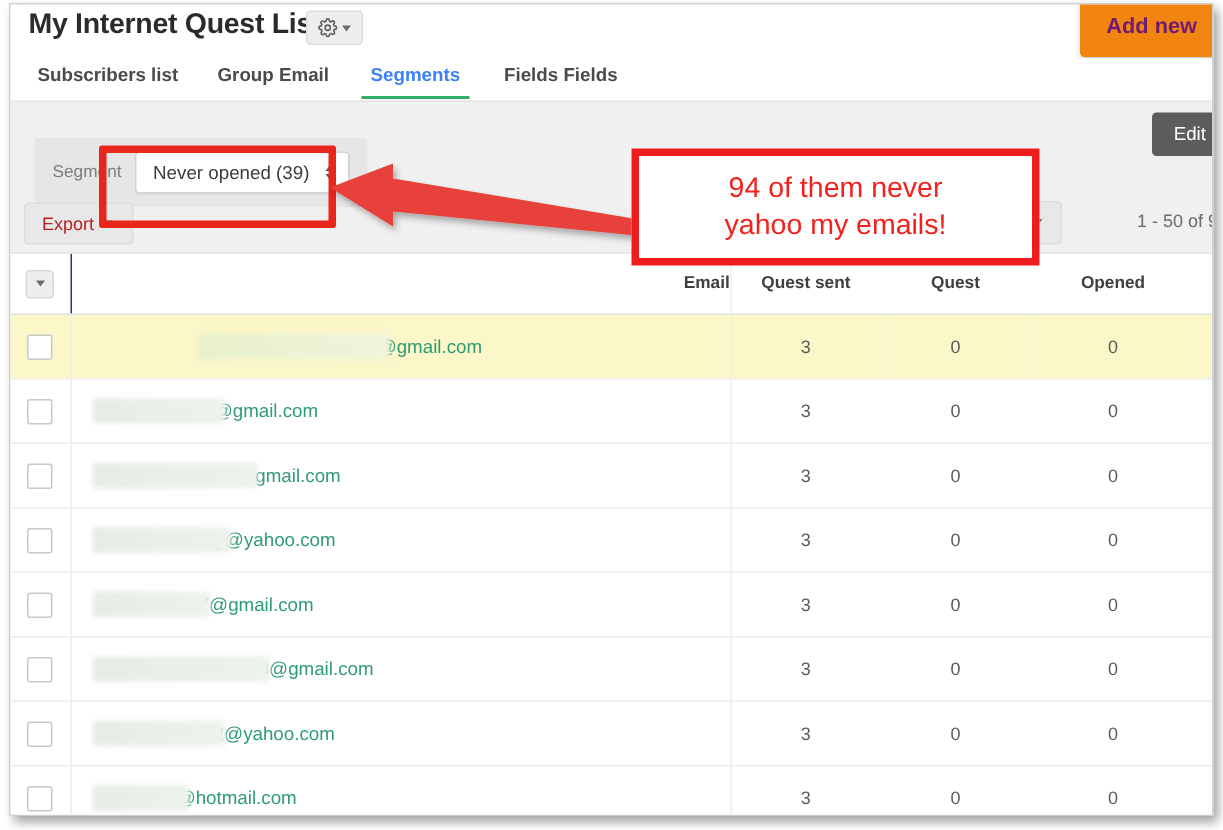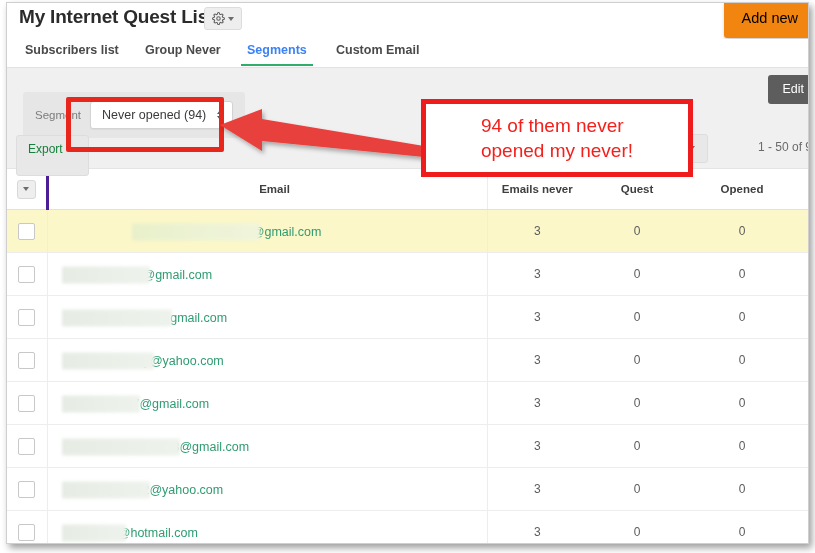--- a/index.html
+++ b/index.html
@@ -65,23 +65,23 @@
     border-left: 3px solid transparent;
     border-right: 3px solid transparent;
     border-top: 4px solid #6d6d6d;
   }
 
   .addnew-btn {
     position: absolute;
     right: -6px;
     top: -4px;
     background: #f28410;
-    color: #000000;
+    color: #701a75;
     font-size: 14.5px;
-    font-weight: normal;
+    font-weight: bold;
     padding: 11px 16px 12px 18px;
     border-radius: 3px;
     box-shadow: 1px 2px 4px rgba(0,0,0,0.22);
     cursor: pointer;
     white-space: nowrap;
   }
 
   
   .tabs {
     position: relative;
@@ -169,22 +169,22 @@
   }
 
   .export-btn {
     position: absolute;
     left: 9px;
     top: 67px;
     background: #e8e8e8;
     border: 1px solid #dddddd;
     border-radius: 3px;
     font-size: 12px;
-    color: #15803d;
-    padding: 6px 13px 19px 11px;
+    color: #b91c1c;
+    padding: 6px 13px 6px 11px;
     cursor: pointer;
     display: flex;
     align-items: center;
     gap: 6px;
     white-space: nowrap;
   }
   .columns-btn {
     position: absolute;
     right: 100px;
     top: 66px;
@@ -230,23 +230,23 @@
   .col-subs { width: 170px; }
 
   table.grid thead th {
     font-size: 11.5px;
     color: #3f3f3f;
     font-weight: bold;
     border-bottom: 1px solid #e0e0e0;
     height: 40px;
   }
   th.th-email {
-    text-align: center;
+    text-align: right;
     padding-left: 14px !important;
-    border-left: 3px solid #4c1d95;
+    border-left: 1px solid #4c1d95;
     font-weight: normal;
     color: #5a5a5a;
     font-size: 12px;
   }
   th.num { text-align: center; }
   th.th-sent { border-left: 1px solid #ededed; }
   th.th-subs { padding-right: 42px !important; text-align: right; }
 
   .hdr-drop {
     width: 17px; height: 17px;
@@ -315,20 +315,21 @@
     border-radius: 2px;
     background: transparent;
   }
   .callout {
     position: absolute;
     background: #ffffff;
     border: 5px solid #ee1c1c;
     color: #f3201c;
     font-size: 19px;
     line-height: 25px;
+    text-align: center;
     font-family: "Liberation Sans", sans-serif;
     display: flex;
     align-items: center;
     justify-content: center;
     padding: 6px 10px;
     box-sizing: border-box;
   }
 </style>
 </head>
 <body>
@@ -346,31 +347,31 @@
         </svg>
       </span>
       <span class="caret-dn"></span>
     </div>
 
     <div class="addnew-btn">Add new</div>
   </div>
 
   <div class="tabs">
     <div class="tab" style="left:18px">Subscribers list</div>
-    <div class="tab" style="left:138px">Group Never</div>
+    <div class="tab" style="left:138px">Group Email</div>
     <div class="tab active" style="left:240px">Segments</div>
-    <div class="tab" style="left:329px">Custom Email</div>
+    <div class="tab" style="left:329px">Fields Fields</div>
   </div>
 
   <div class="toolband">
 
     <div class="segment-group">
       <span class="segment-label">Segment</span>
       <div class="segment-select">
-        <span>Never opened (94)</span>
+        <span>Never opened (39)</span>
         <span class="spin">
             <i class="up"></i>
             <i class="dn"></i>
           </span>
       </div>
     </div>
 
     <div class="edit-btn">Edit</div>
 
     <div class="export-btn">
@@ -396,21 +397,21 @@
         <col class="col-subs">
     </colgroup>
     <thead>
       <tr>
         <th>
           <div class="hdr-drop">
             <span class="caret-dn"></span>
           </div>
         </th>
         <th class="th-email">Email</th>
-        <th class="num th-sent">Emails never</th>
+        <th class="num th-sent">Quest sent</th>
         <th class="num">Quest</th>
         <th class="num">Opened</th>
         <th class="th-subs">Subscribed</th>
       </tr>
     </thead>
     <tbody id="grid-body">
         <tr class="highlight">
           <td class="cell-chk">
             <div class="chk"></div>
           </td>
@@ -504,16 +505,16 @@
       </filter>
     </defs>
     <g filter="url(#ashadow)">
       <polygon points="2,17 44,1 44,11 206,38 206,49 44,33 44,43" fill="#e8413c"></polygon>
     </g>
   </svg>
 
   <div class="callout" style="left:421px; top:99px; width:272px; height:78px;">
     <div>
       <div>94 of them never</div>
-      <div>opened my never!</div>
+      <div>yahoo my emails!</div>
     </div>
   </div>
 </div>
 
 </body></html>

